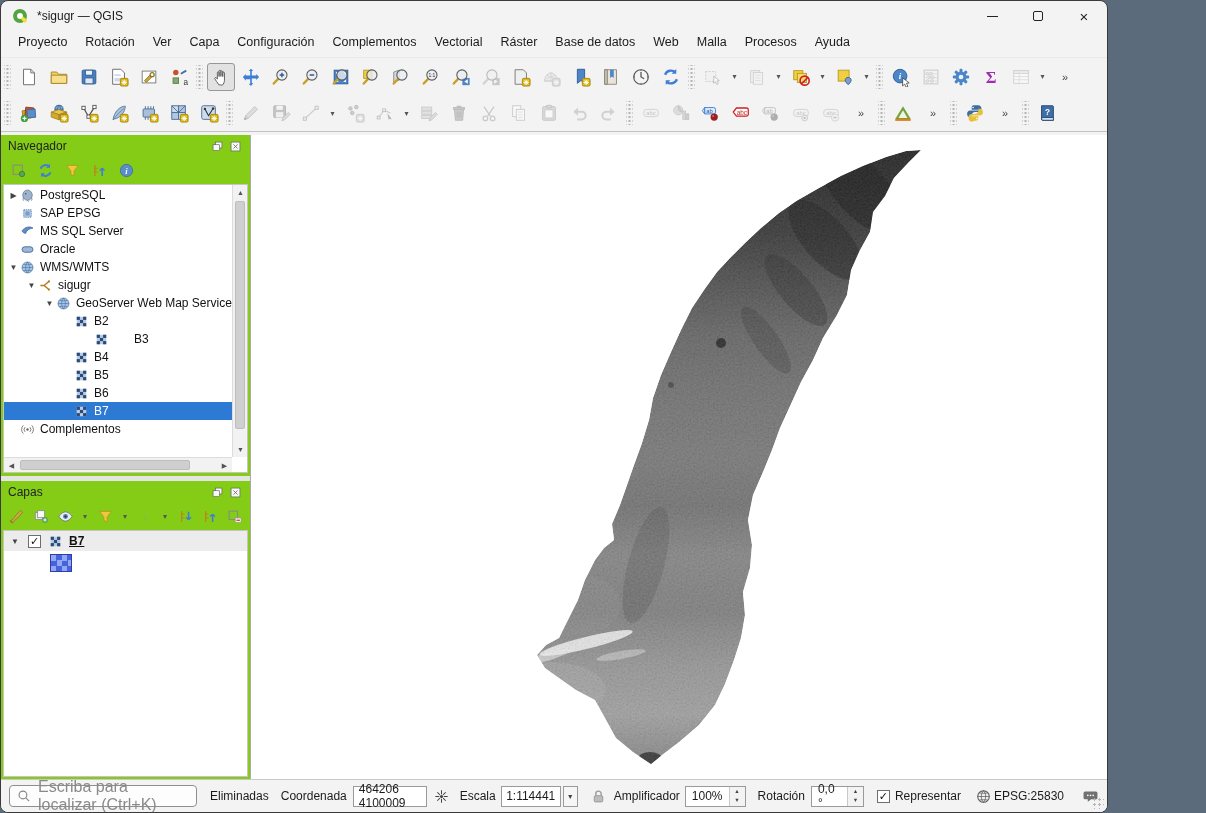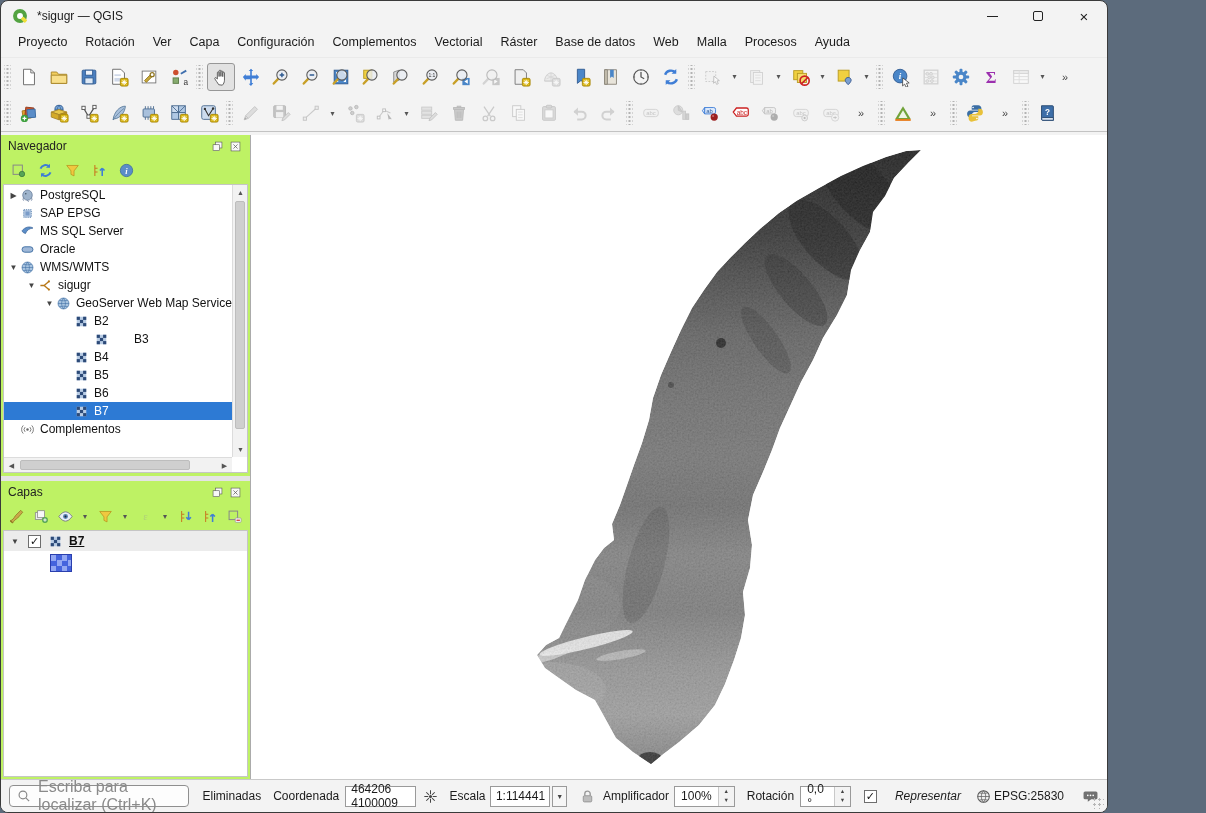--- a/index.html
+++ b/index.html
@@ -22,21 +22,21 @@
   .tb2{border-bottom:1px solid #c3c3c3;}
   .tb-group{display:flex;align-items:center;}
   .handle{width:7px;height:24px;margin:0 3px 0 2px;background-image:radial-gradient(circle,#b3b3b3 1px,transparent 1.2px);background-size:4px 4px;background-position:center;}
   .tb-btn{width:28px;height:28px;border:1px solid transparent;background:transparent;display:flex;align-items:center;justify-content:center;padding:0;margin:0 1px;}
   .tb-btn.active{background:#e2e2e2;border:1px solid #979797;border-radius:3px;}
   .tb-btn.disabled .ic{filter:grayscale(1) opacity(.38);}
   .ic{display:inline-flex;line-height:0;}
   .dd{width:13px;height:26px;border:none;background:transparent;font-size:8px;color:#555;padding:0;margin-right:1px;}
   
   .main{position:absolute;top:134px;left:0;right:0;bottom:33px;display:flex;}
-  .dock{width:250px;background:#bef264;border-right:1px solid #ababab;position:relative;flex:none;}
+  .dock{width:250px;background:#84cc16;border-right:1px solid #ababab;position:relative;flex:none;}
   .canvas{flex:1;background:#ffffff;position:relative;overflow:hidden;}
   .panel-header{height:22px;display:flex;align-items:center;padding:0 7px;font-size:12px;color:#222;}
   .ph-btns{margin-left:auto;display:flex;gap:3px;}
   .ph-btn{width:15px;height:15px;border:none;background:transparent;padding:0;display:flex;align-items:center;justify-content:center;}
   .panel-tools{height:26px;display:flex;align-items:center;gap:3px;padding:0 5px;}
   .pt-btn{width:24px;height:24px;border:none;background:transparent;display:flex;align-items:center;justify-content:center;padding:0;}
   .pt-btn.disabled .ic{filter:grayscale(1) opacity(.4);}
   
   .treebox{position:absolute;left:2px;right:2px;top:49px;height:289px;background:#fff;border:1px solid #c5c5c5;}
   .tree-rows{position:absolute;left:0;top:1px;right:15px;bottom:15px;overflow:hidden;font-size:12px;color:#111;}
@@ -1247,21 +1247,21 @@
     </div>
     <span class="sb-label" style="margin-left:12px;">Rotación</span>
     <div class="spin" style="width:72px;margin-left:6px;">
       <span class="val">0,0 °</span>
       <span class="spin-btns">
           <button>▲</button>
           <button>▼</button>
         </span>
     </div>
     <span class="cb" style="margin-left:13px;">✓</span>
-    <span class="sb-label" style="margin-left:18px;font-style:italic;">Representar</span>
+    <span class="sb-label" style="margin-left:5px;">Representar</span>
     <span class="ic" style="margin-left:14px;">
         <svg viewBox="0 0 22 22" width="17" height="17" xmlns="http://www.w3.org/2000/svg">
           <circle cx="11" cy="11" r="7.5" fill="#efefef" stroke="#555" stroke-width="1.3"></circle>
           <path d="M3.5 11h15M11 3.5a11 11 0 0 1 0 15M11 3.5a11 11 0 0 0 0 15M5.5 6.5a13 4 0 0 0 11 0M5.5 15.5a13 4 0 0 1 11 0" stroke="#555" fill="none" stroke-width="0.9"></path>
         </svg>
       </span>
     <span class="sb-label" style="margin-left:2px;">EPSG:25830</span>
     <span class="ic" style="margin-left:18px;">
         <svg viewBox="0 0 22 22" width="17" height="17" xmlns="http://www.w3.org/2000/svg">
           <path d="M4 4.5h14a2 2 0 0 1 2 2v6a2 2 0 0 1-2 2h-6l-4.5 3.2v-3.2H4a2 2 0 0 1-2-2v-6a2 2 0 0 1 2-2z" fill="#707070"></path>

